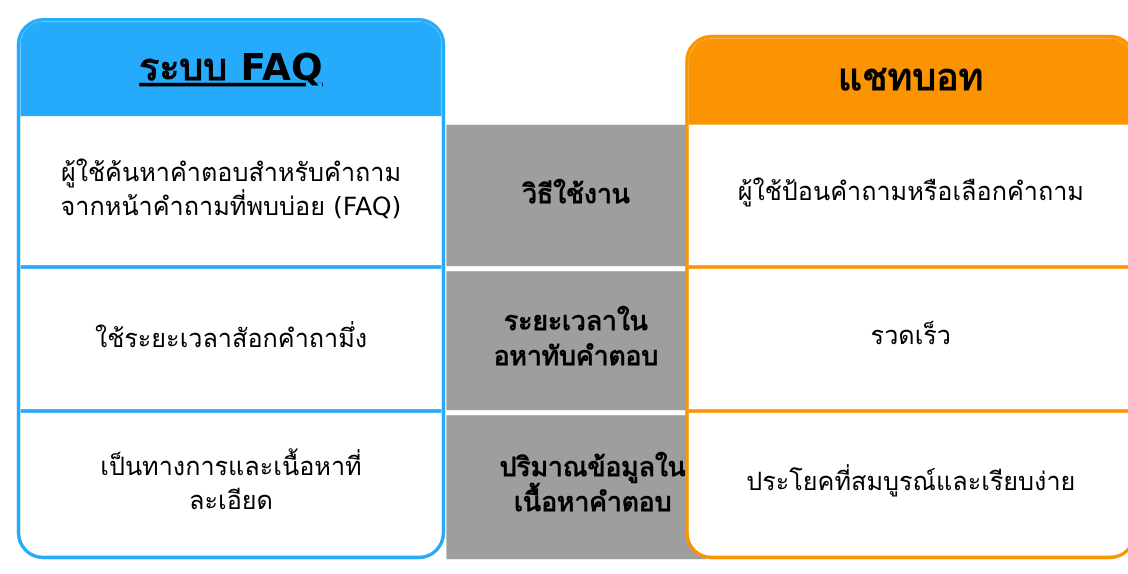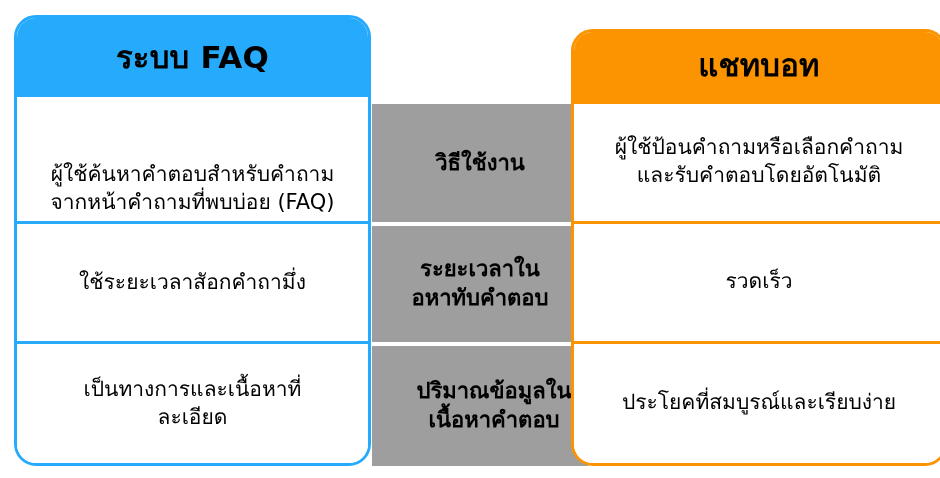--- a/index.html
+++ b/index.html
@@ -61,20 +61,21 @@
     color: #000000;
     font-weight: bold;
     font-size: 31px;
     letter-spacing: 0.2px;
     line-height: 1.1;
   }
 
   #left-header {
     height: 79px;
     background: #26abfc;
+    text-decoration: underline;
   }
 
   #right-header {
     height: 72px;
     background: #fb9400;
   }
 
   .panel-body {
     box-sizing: border-box;
     width: 100%;
@@ -92,21 +93,21 @@
     color: #000000;
     font-size: 21px;
     line-height: 1.33;
   }
 
   #left-panel .cell { border-bottom: 3px solid #26abfc; }
   #left-panel .cell:last-child { border-bottom: none; }
   #right-panel .cell { border-bottom: 3px solid #fb9400; }
   #right-panel .cell:last-child { border-bottom: none; }
 
-  #left-panel .cell.r1 { height: 127px; align-items: flex-end; }
+  #left-panel .cell.r1 { height: 127px; }
   #left-panel .cell.r2 { height: 120px; }
   #left-panel .cell.r3 { height: 119px; }
 
   #right-panel .cell.r1 { height: 120px; }
   #right-panel .cell.r2 { height: 120px; }
   #right-panel .cell.r3 { height: 119px; }
 
   
   #middle-column {
     position: absolute;
@@ -208,21 +209,20 @@
 
   <div class="panel" id="right-panel">
     <div class="panel-header" id="right-header">
       <span>แชทบอท</span>
     </div>
     <div class="panel-body">
 
       <div class="cell r1">
         <div>
           <span class="nowrap-line">ผู้ใช้ป้อนคำถามหรือเลือกคำถาม</span>
-          <span class="nowrap-line">และรับคำตอบโดยอัตโนมัติ</span>
         </div>
       </div>
 
       <div class="cell r2">
         <div>
           <span class="nowrap-line">รวดเร็ว</span>
         </div>
       </div>
 
       <div class="cell r3">

